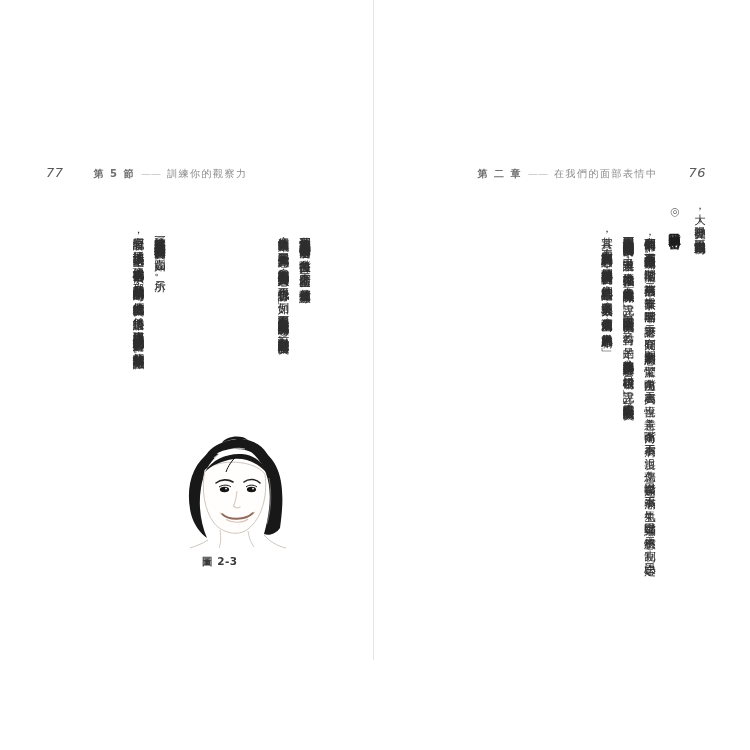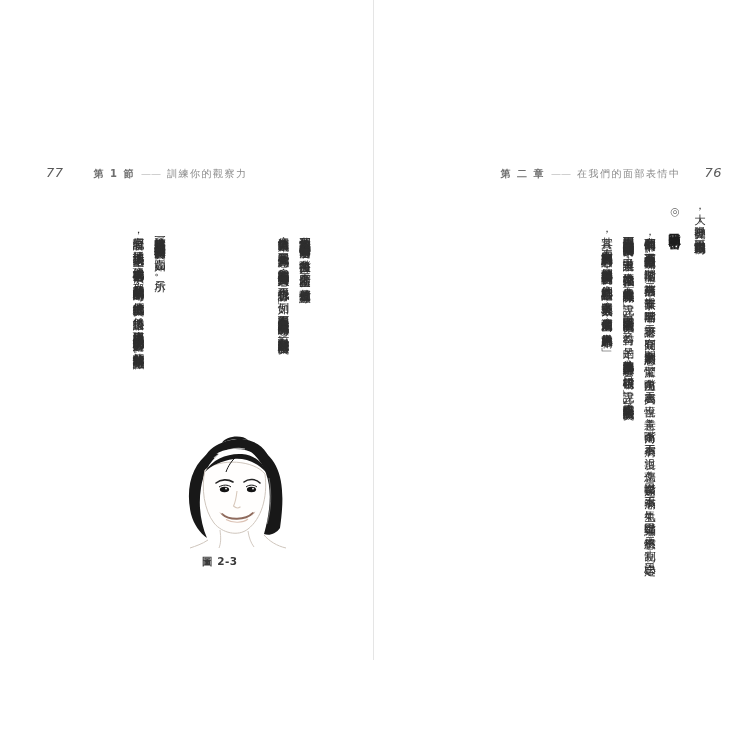--- a/index.html
+++ b/index.html
@@ -8,24 +8,24 @@
     font-family:"DejaVu Sans","Liberation Sans",sans-serif;
     -webkit-font-smoothing:antialiased;
   }
   .spread{position:relative;width:750px;height:660px;background:#ffffff;overflow:hidden;}
   .divider{position:absolute;left:373px;top:0;width:1px;height:750px;background:#e5e5e5;}
 
   
   .pg-header{position:absolute;top:147px;display:flex;align-items:baseline;white-space:nowrap;
     font-size:10px;color:#8b8b8b;letter-spacing:1.5px;}
   .header-left{left:46px;}
-  .header-right{right:28px;justify-content:space-between;}
+  .header-right{right:44px;justify-content:space-between;}
   .page-num{font-size:13px;color:#5a5a5a;letter-spacing:.5px;font-style:italic;}
   .header-left .page-num{margin-right:30px;}
-  .header-right .page-num{margin-left:24px;}
+  .header-right .page-num{margin-left:31px;}
   .sec-label{font-weight:bold;color:#6e6e6e;}
   .dash{color:#c3c3c3;margin:0 6px;letter-spacing:0;}
   .sec-title{color:#8b8b8b;margin-top:20px;}
 
   
   .vtext{
     position:absolute;
     writing-mode:vertical-rl;text-orientation:mixed;
     font-size:11.5px;line-height:21.5px;letter-spacing:.4px;
     color:#2f2f2f;text-align:justify;
@@ -48,21 +48,21 @@
 </style>
 </head>
 <body>
 
 <div class="spread">
 
   <div class="divider"></div>
 
   <div class="pg-header header-left">
     <span class="page-num">77</span>
-    <span class="sec-label">第 1 節</span>
+    <span class="sec-label">第 5 節</span>
     <span class="dash">——</span>
     <span class="sec-title">訓練你的觀察力</span>
   </div>
 
   <div class="pg-header header-right">
     <span class="sec-label">第 二 章</span>
     <span class="dash">——</span>
     <span class="sec-title">在我們的面部表情中</span>
     <span class="page-num">76</span>
   </div>

